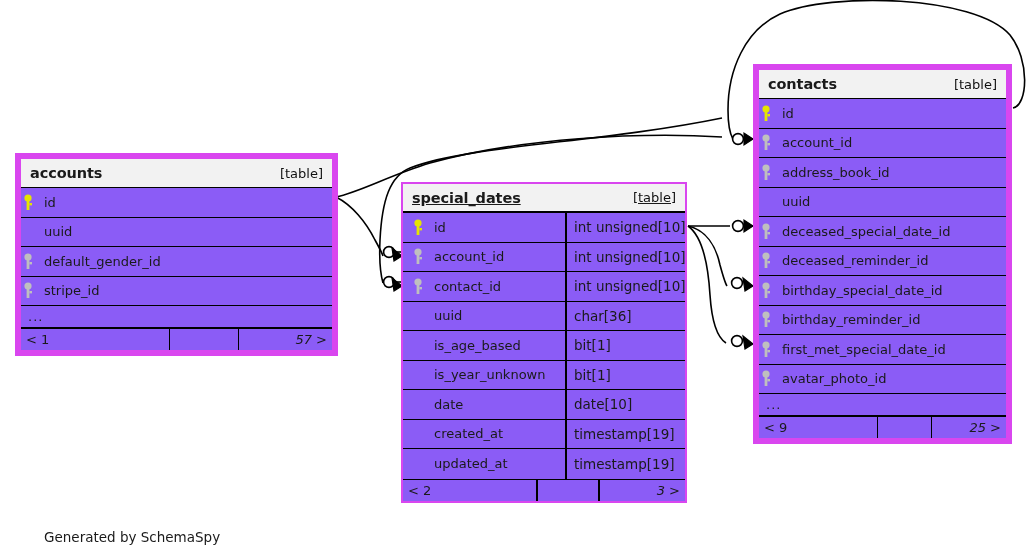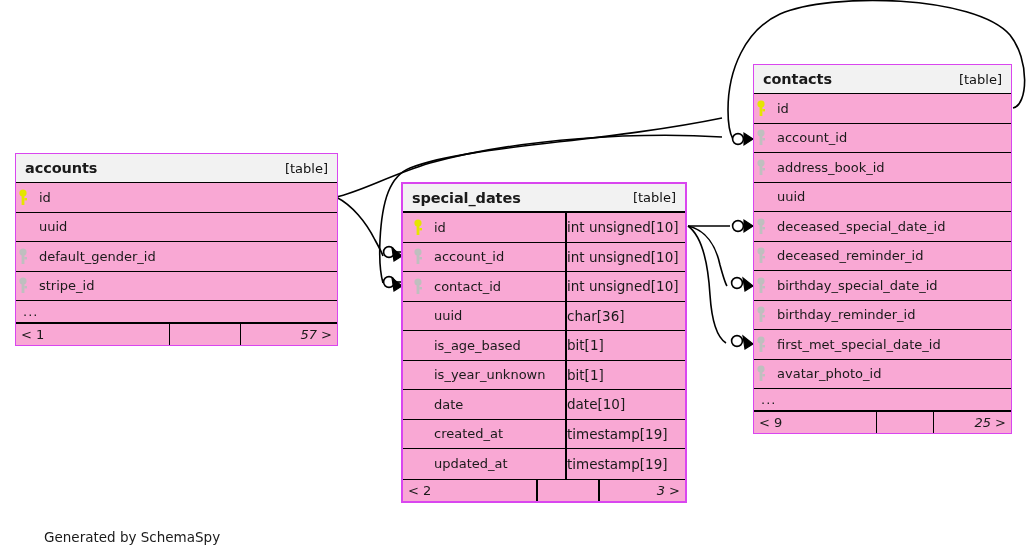--- a/index.html
+++ b/index.html
@@ -29,39 +29,40 @@
     width: 1033px;
     height: 559px;
     pointer-events: none;
     z-index: 1;
   }
 
   
   .entity {
     position: absolute;
     box-sizing: border-box;
-    background: #f9a8d4;
-    border: 1px solid #d946ef;
+    background: #8b5cf6;
+    border: 6px solid #d946ef;
     z-index: 2;
   }
   .entity.focal {
     border-width: 2px;
   }
   .ent-head {
     box-sizing: border-box;
     display: flex;
     align-items: center;
     justify-content: space-between;
     background: #f2f2f2;
     border-bottom: 1px solid #000000;
     padding: 0 9px;
     height: 29px;
   }
   .focal .ent-head {
     border-bottom-width: 2px;
+    text-decoration: underline;
   }
   .ent-title {
     font-size: 14.5px;
     font-weight: bold;
     letter-spacing: -0.1px;
     white-space: nowrap;
   }
   .ent-tag {
     font-size: 13px;
     font-weight: normal;
@@ -97,20 +98,21 @@
     border-right: 1px solid #000000;
   }
   .focal .has-types .cell-name {
     border-right-width: 2px;
   }
   .cell-type {
     box-sizing: border-box;
     display: flex;
     align-items: center;
     flex: 1 1 auto;
+    padding-left: 7px;
     font-size: 13.5px;
     white-space: nowrap;
     height: 100%;
   }
   .col-label {
     font-size: 13px;
     white-space: nowrap;
   }
 
   

